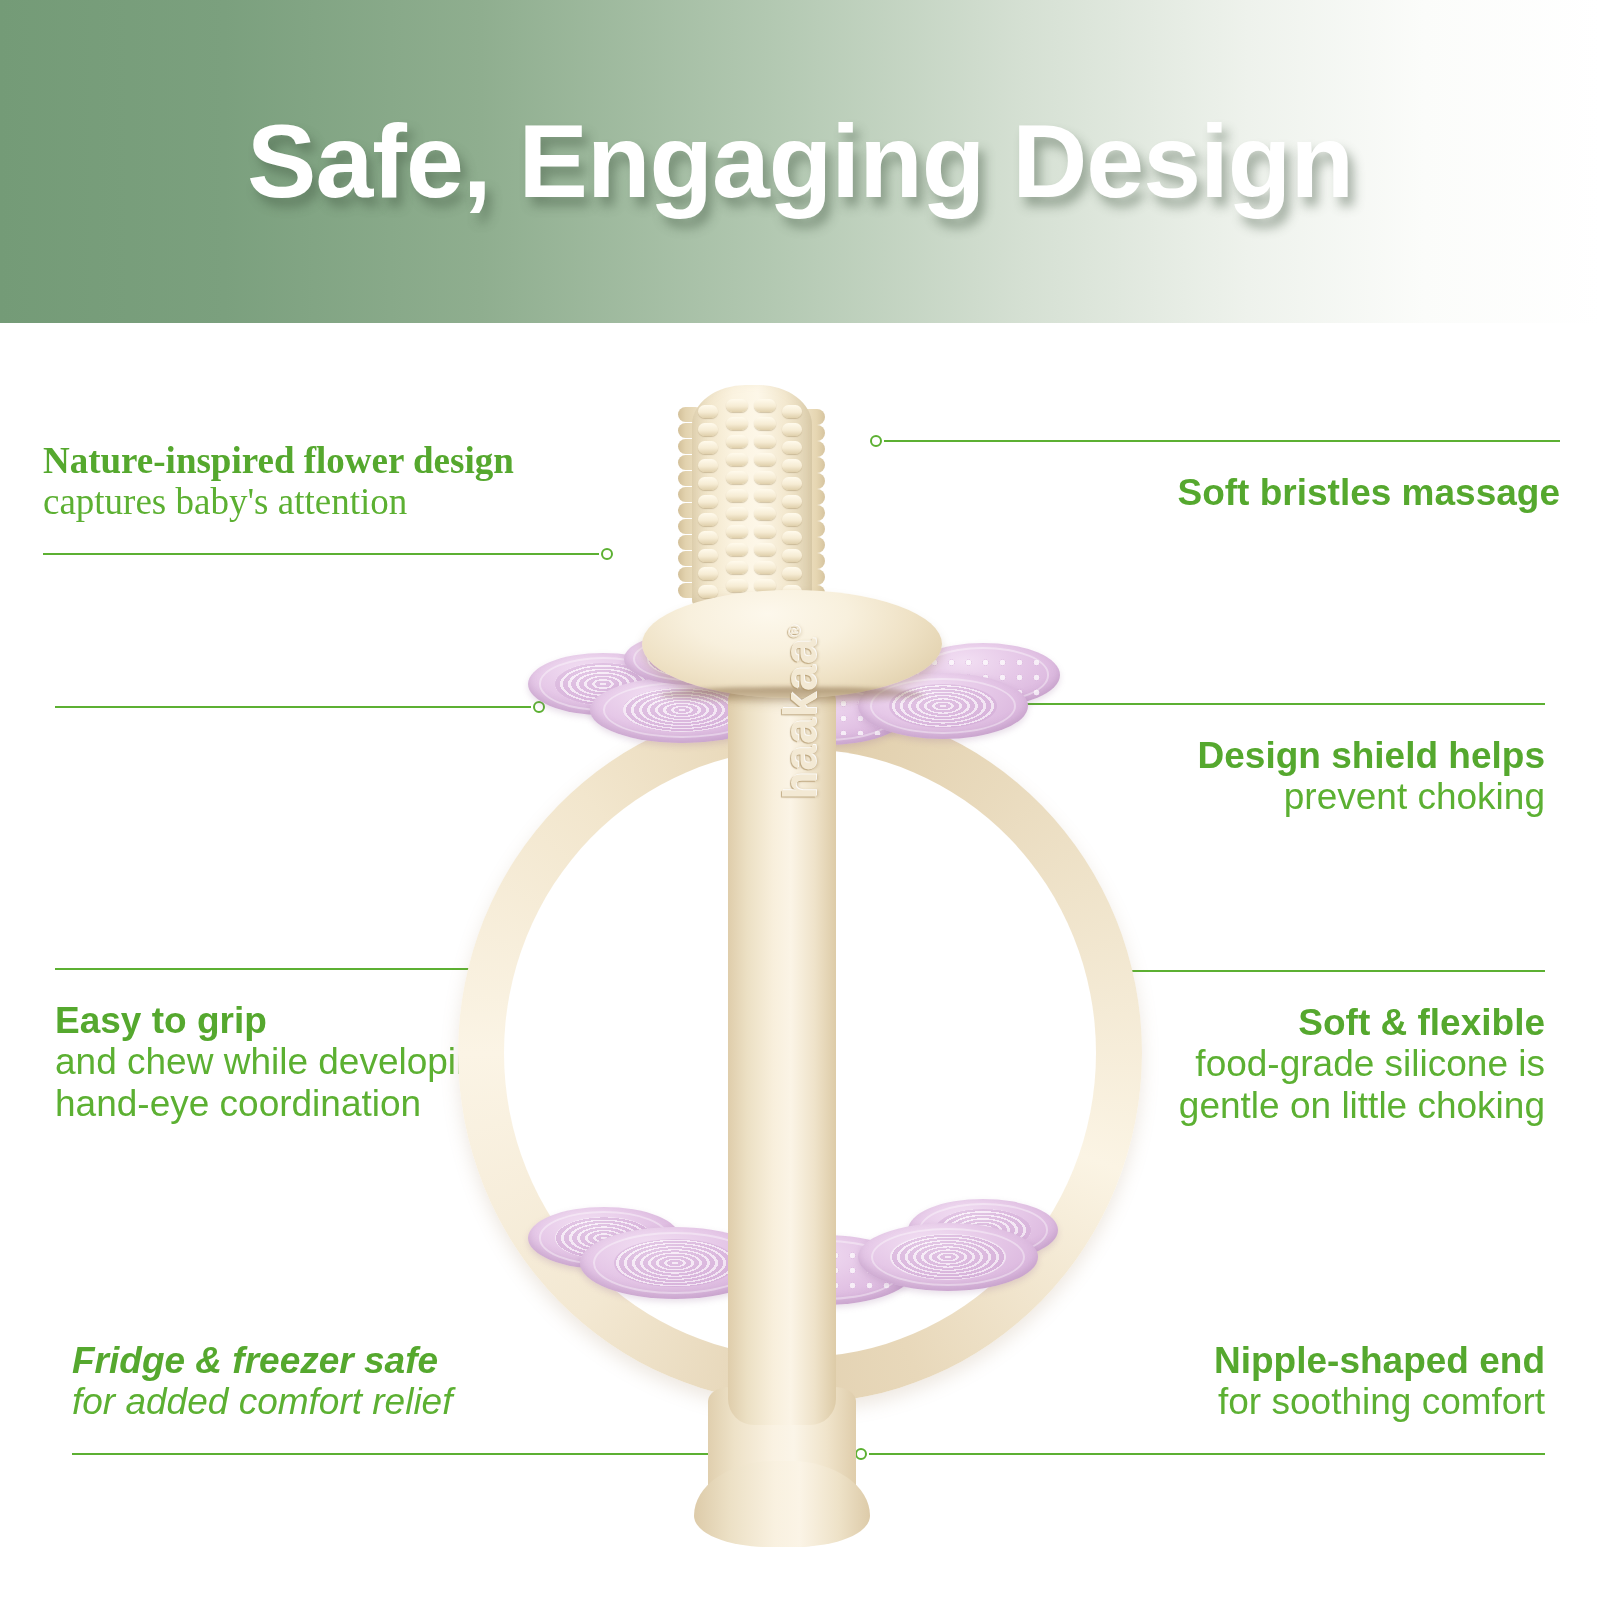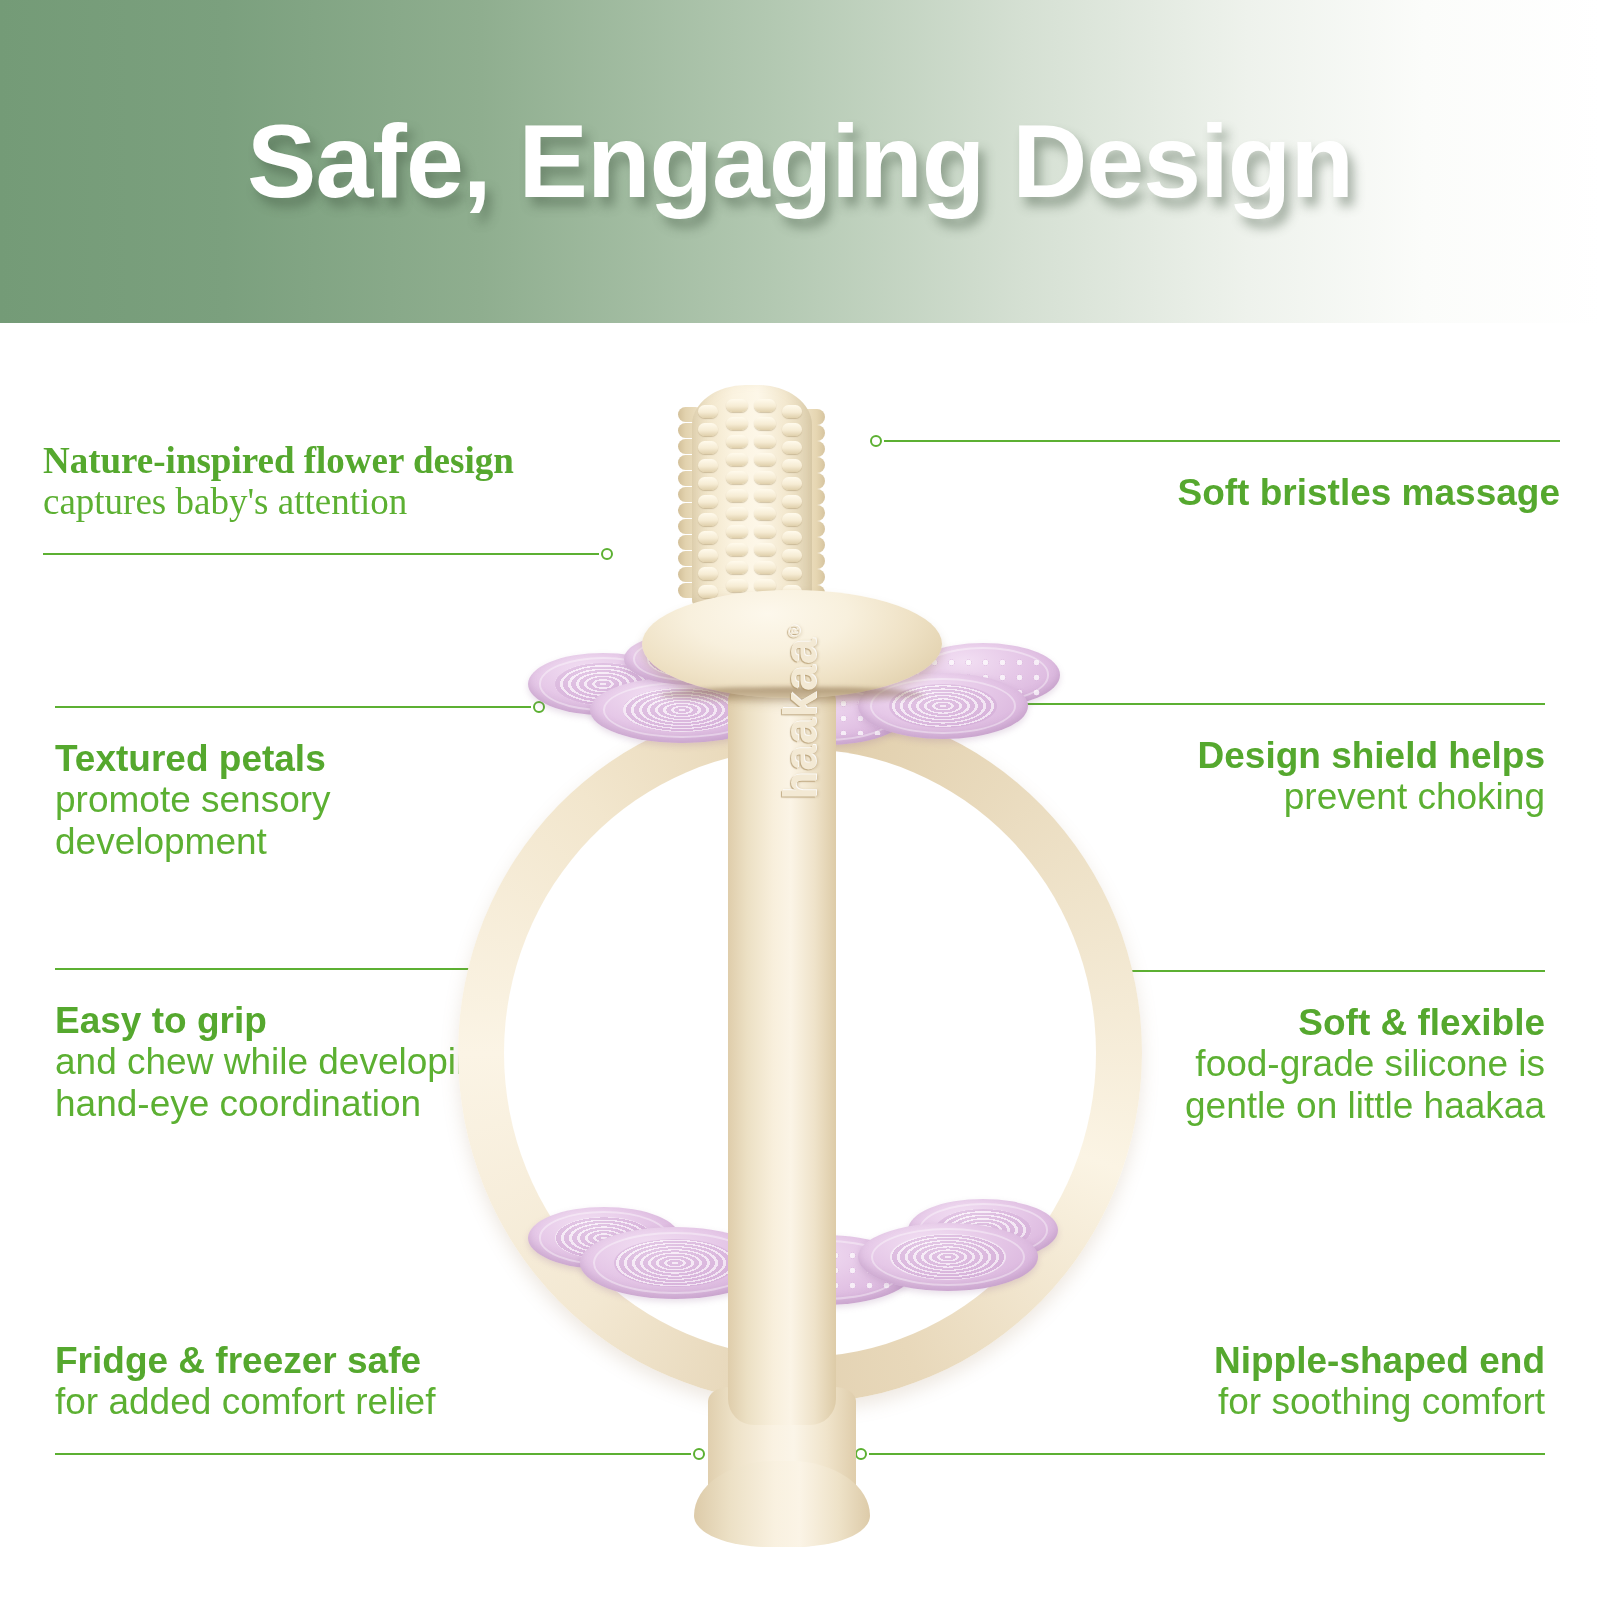--- a/index.html
+++ b/index.html
@@ -377,38 +377,34 @@
       <div class="bar"></div>
       <div class="dot"></div>
     </div>
   </div>
 
   <div class="callout left" style="left:55px; top:698px; width:490px;">
     <div class="conn above">
       <div class="bar"></div>
       <div class="dot"></div>
     </div>
-    <div class="ctext">
-      <b>Textured petals</b>
-      <span>promote sensory development</span>
-    </div>
   </div>
 
   <div class="callout left" style="left:55px; top:960px; width:450px;">
     <div class="conn above">
       <div class="bar"></div>
       <div class="dot"></div>
     </div>
     <div class="ctext">
       <b>Easy to grip</b>
       <span>and chew while developing hand-eye coordination</span>
     </div>
   </div>
 
-  <div class="callout left" style="left:55px; top:1340px; width:650px;">
+  <div class="callout left" style="left:72px; top:1340px; width:650px;font-style:italic;">
     <div class="ctext">
       <b>Fridge &amp; freezer safe</b>
       <span>for added comfort relief</span>
     </div>
     <div class="conn below">
       <div class="bar"></div>
       <div class="dot"></div>
     </div>
   </div>
 
@@ -433,21 +429,21 @@
     </div>
   </div>
 
   <div class="callout right" style="right:55px; top:962px; width:460px;">
     <div class="conn above">
       <div class="bar"></div>
       <div class="dot"></div>
     </div>
     <div class="ctext">
       <b>Soft &amp; flexible</b>
-      <span>food-grade silicone is gentle on little haakaa</span>
+      <span>food-grade silicone is gentle on little choking</span>
     </div>
   </div>
 
   <div class="callout right" style="right:55px; top:1340px; width:690px;">
     <div class="ctext">
       <b>Nipple-shaped end</b>
       <span>for soothing comfort</span>
     </div>
     <div class="conn below">
       <div class="bar"></div>

